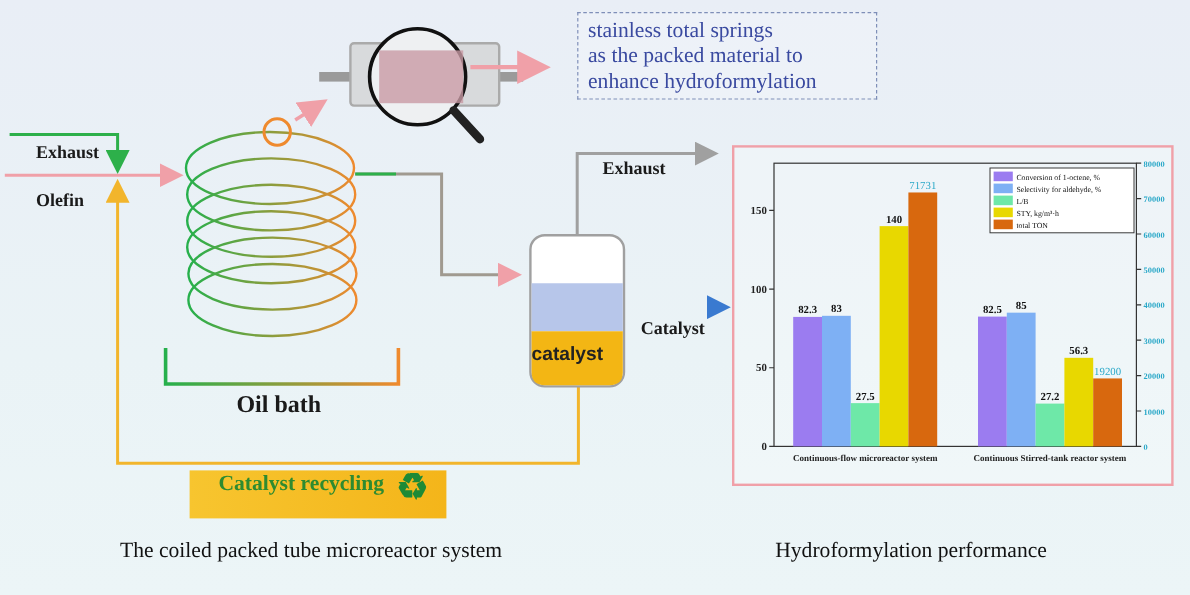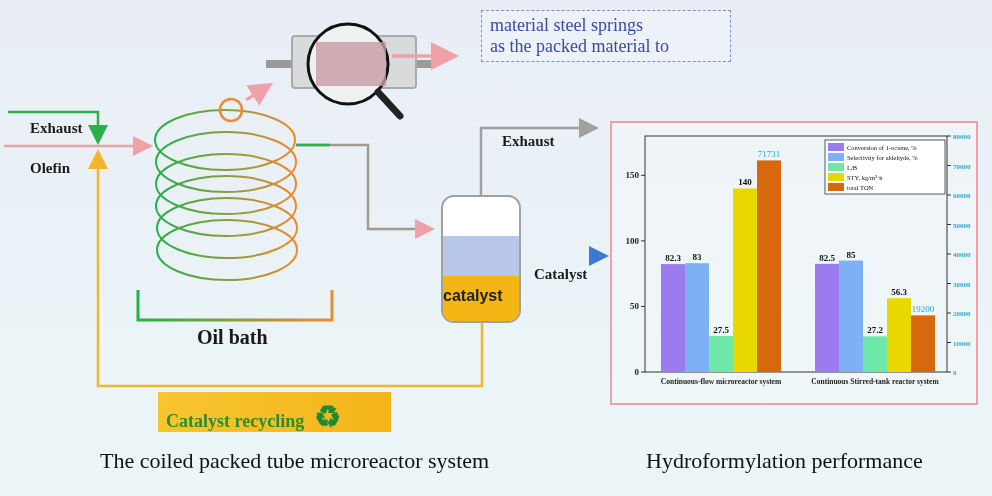--- a/index.html
+++ b/index.html
@@ -1,19 +1,19 @@
 <!DOCTYPE html>
 <html><head>
 <meta charset="utf-8">
 <style>
   html,body{margin:0;padding:0;}
   body{width:992px;height:496px;overflow:hidden;background:linear-gradient(180deg,#e9eef6 0%,#eaf3f6 60%,#ecf5f7 100%);font-family:"Liberation Serif",serif;position:relative;}
   .abs{position:absolute;}
   .lbl{font-weight:bold;font-size:15px;color:#1a1a1a;}
-  .caption{font-size:22px;color:#111;}
+  .caption{font-size:18px;color:#111;}
   .note{border:1.5px dashed #7f8fb8;color:#3a4aa0;font-size:18px;line-height:21px;padding:4px 8px;background:rgba(240,244,250,0.6);}
   .recycle{background:linear-gradient(90deg,#f7c52f,#f4b51a);color:#2e8b30;font-weight:bold;font-size:18px;}
   svg text{font-family:"Liberation Serif",serif;}
 </style>
 </head>
 <body>
 
 <svg class="abs" style="left:0;top:0" width="992" height="496">
   <defs>
     <linearGradient id="coilGrad" x1="0" x2="1" y1="0" y2="0">
@@ -87,25 +87,26 @@
 </svg>
 
 <div class="abs lbl" style="left:30px;top:120px">Exhaust</div>
 <div class="abs lbl" style="left:30px;top:160px">Olefin</div>
 <div class="abs lbl" style="left:197px;top:326px;font-size:20px">Oil bath</div>
 <div class="abs lbl" style="left:502px;top:133px">Exhaust</div>
 <div class="abs lbl" style="left:534px;top:266px">Catalyst</div>
 <div class="abs" style="left:443px;top:287px;width:76px;text-align:left;font-family:'Liberation Sans',sans-serif;font-weight:bold;font-size:16px;color:#222">catalyst</div>
 
 <div class="abs note" style="left:481px;top:10px;width:232px">
-  <div>material steel springs</div>
+  <div>stainless total springs</div>
   <div>as the packed material to</div>
+  <div>enhance hydroformylation</div>
 </div>
 
-<div class="abs recycle" style="left:158px;top:392px;width:233px;height:40px;display:flex;align-items:flex-end;padding-left:8px;box-sizing:border-box">
+<div class="abs recycle" style="left:158px;top:392px;width:214px;height:40px;display:flex;align-items:flex-start;padding-left:24px;box-sizing:border-box">
   <span>Catalyst recycling</span>
   <span style="margin-left:10px;font-size:30px;color:#1e8a36;line-height:1">♻</span>
 </div>
 
 <div class="abs caption" style="left:100px;top:448px">The coiled packed tube microreactor system</div>
 <div class="abs caption" style="left:646px;top:448px">Hydroformylation performance</div>
 
 <svg id="chart" class="abs" style="left:611px;top:122px" width="366" height="282">
     <rect x="34" y="14" width="302" height="236" fill="none" stroke="#333" stroke-width="1"></rect>
     <line x1="30" x2="34" y1="250" y2="250" stroke="#333"></line>

